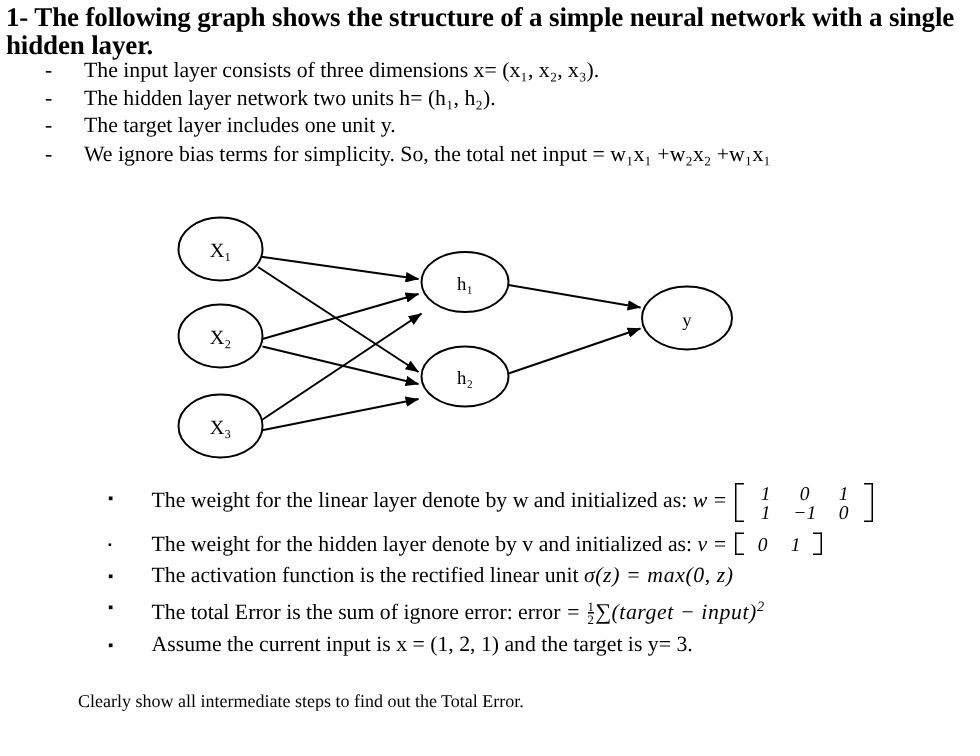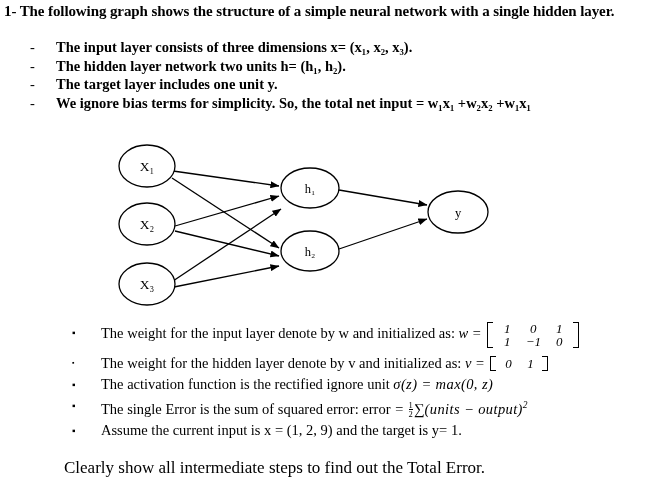--- a/index.html
+++ b/index.html
@@ -16,21 +16,21 @@
     color: #000000;
     -webkit-font-smoothing: antialiased;
   }
 
   
   .q-heading {
     position: absolute;
     left: 4px;
     top: 2px;
     width: 640px;
-    font-size: 15px;
+    font-size: 18px;
     font-weight: bold;
     line-height: 19px;
     letter-spacing: -0.1px;
   }
 
   
   .dash-list {
     position: absolute;
     left: 30px;
     top: 38px;
@@ -45,21 +45,20 @@
   }
   .dash-mark {
     width: 26px;
     flex: 0 0 26px;
     text-align: left;
     font-size: 14.5px;
   }
   .dash-text {
     flex: 1 1 auto;
     white-space: nowrap;
-    font-weight: bold;
   }
 
   
   .diagram {
     position: absolute;
     left: 0;
     top: 128px;
     width: 520px;
     height: 190px;
   }
@@ -145,23 +144,23 @@
     margin: 0 1px;
   }
   .frac .num { display: block; }
   .frac .den { display: block; border-top: 1px solid #000; }
 
   .sup { font-size: 9.5px; vertical-align: super; }
 
   
   .closing {
     position: absolute;
-    left: 64px;
+    left: 52px;
     top: 458px;
-    font-size: 17px;
+    font-size: 12px;
     line-height: 19px;
     white-space: nowrap;
   }
 </style>
 </head>
 <body>
 
 <div class="q-heading">1- The following graph shows the structure of a simple neural network with a single hidden layer.</div>
 
 <div class="dash-list">
@@ -242,21 +241,21 @@
       <text x="458" y="217" text-anchor="middle" font-family="Liberation Serif, DejaVu Serif, serif" font-size="12.5" fill="#000">y</text>
     </g>
   </svg>
 </div>
 
 <div class="bullet-list">
 
   <div class="bullet-row" style="min-height:31px;">
     <span class="bullet-mark">▪</span>
     <span class="bullet-text">
-      <span>The weight for the input layer denote by w and initialized as:</span>
+      <span>The weight for the linear layer denote by w and initialized as:</span>
       <span class="mi">w</span>
       <span class="mi">=</span>
       <span class="matrix matrix-w">
         <span class="brk brk-l"></span>
         <span class="mrows">
           <span class="mrow">
             <span class="mcell">1</span>
             <span class="mcell">0</span>
             <span class="mcell">1</span>
           </span>
@@ -286,37 +285,37 @@
           </span>
         </span>
         <span class="brk brk-r"></span>
       </span>
     </span>
   </div>
 
   <div class="bullet-row">
     <span class="bullet-mark">▪</span>
     <span class="bullet-text">
-      <span>The activation function is the rectified ignore unit</span>
+      <span>The activation function is the rectified linear unit</span>
       <span class="mi mi-sp">σ(z) =  max(0, z)</span>
     </span>
   </div>
 
   <div class="bullet-row">
     <span class="bullet-mark">▪</span>
     <span class="bullet-text">
-      <span>The single Error is the sum of squared error: error</span>
+      <span>The total Error is the sum of ignore error: error</span>
       <span class="mi">=</span>
       <span class="frac">
         <span class="num">1</span>
         <span class="den">2</span>
-      </span><span style="font-size:15px;">∑</span><span class="mi mi-sp">(units − output)</span><span class="sup mi">2</span>
+      </span><span style="font-size:15px;">∑</span><span class="mi mi-sp">(target − input)</span><span class="sup mi">2</span>
     </span>
   </div>
 
   <div class="bullet-row">
     <span class="bullet-mark">▪</span>
-    <span class="bullet-text">Assume the current input is x = (1, 2, 9) and the target is y= 1.</span>
+    <span class="bullet-text">Assume the current input is x = (1, 2, 1) and the target is y= 3.</span>
   </div>
 
 </div>
 
 <div class="closing">Clearly show all intermediate steps to find out the Total Error.</div>
 
 </body></html>

